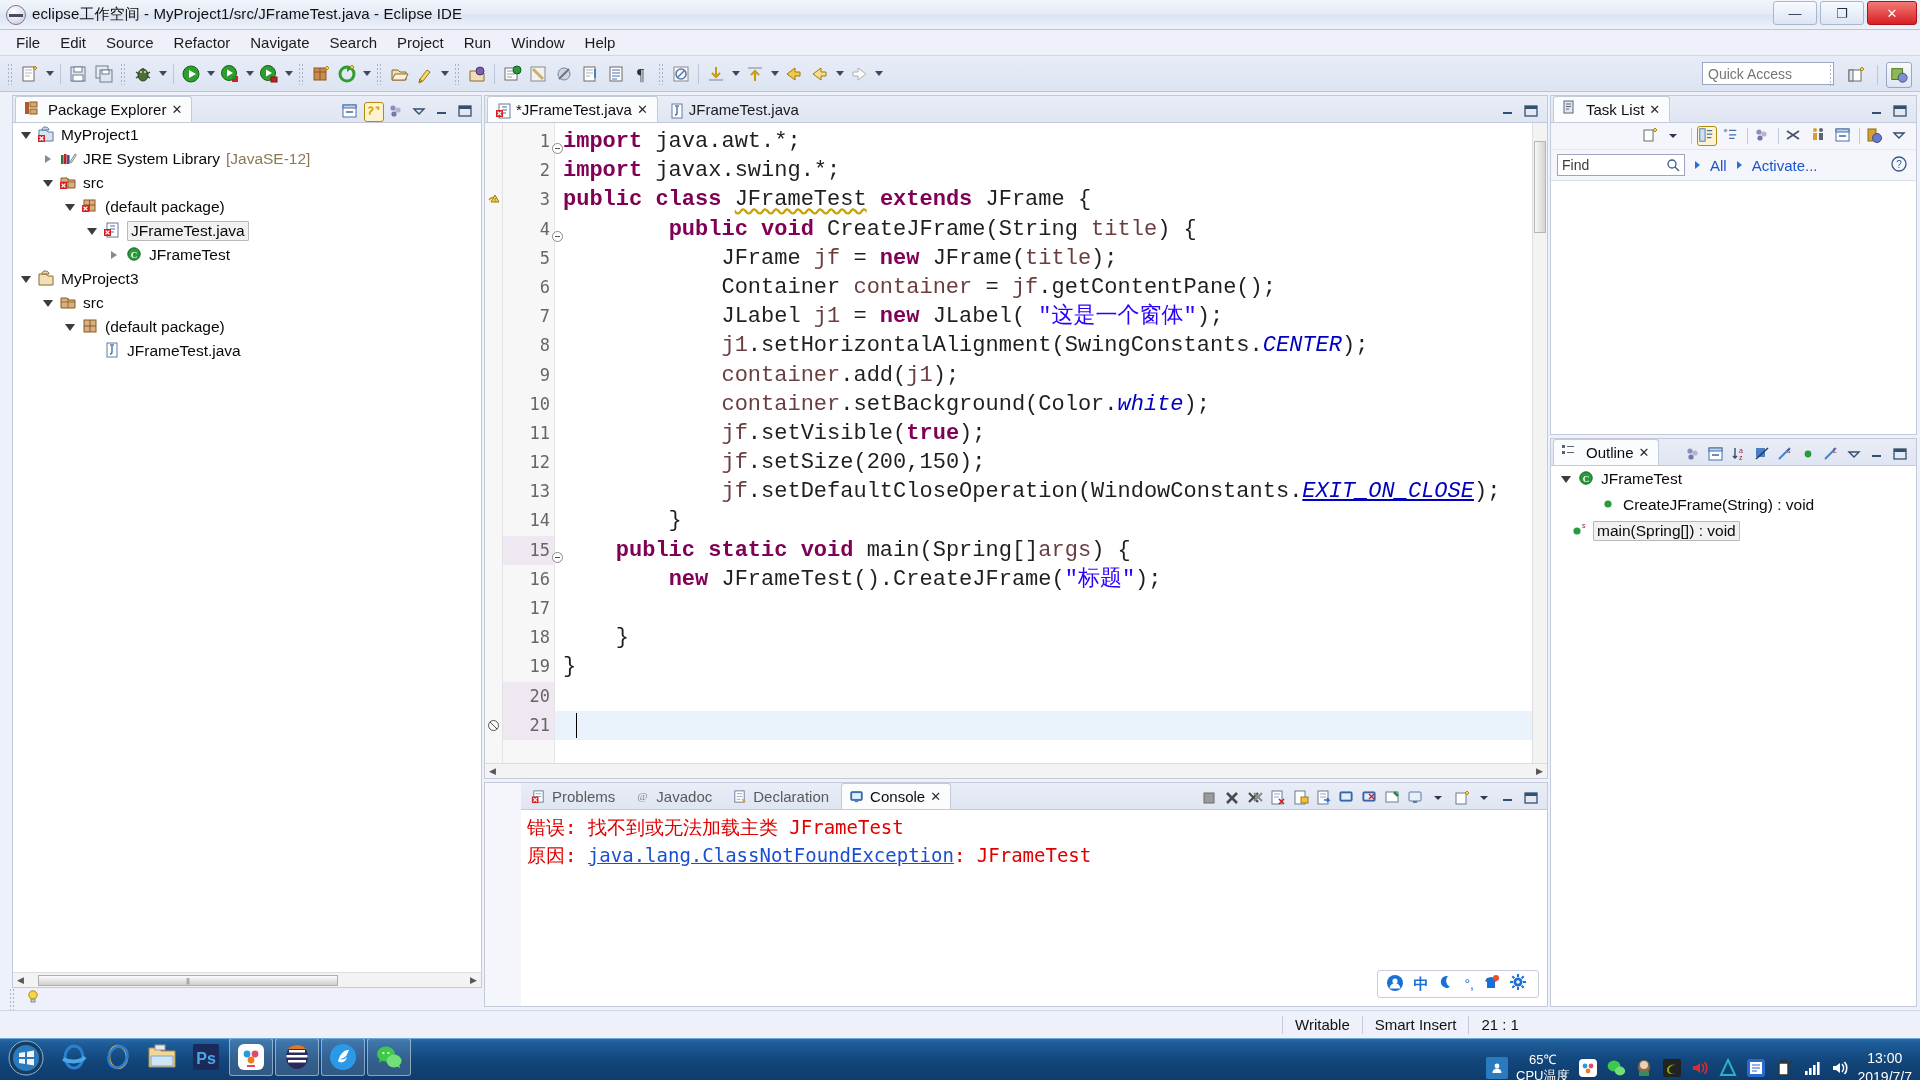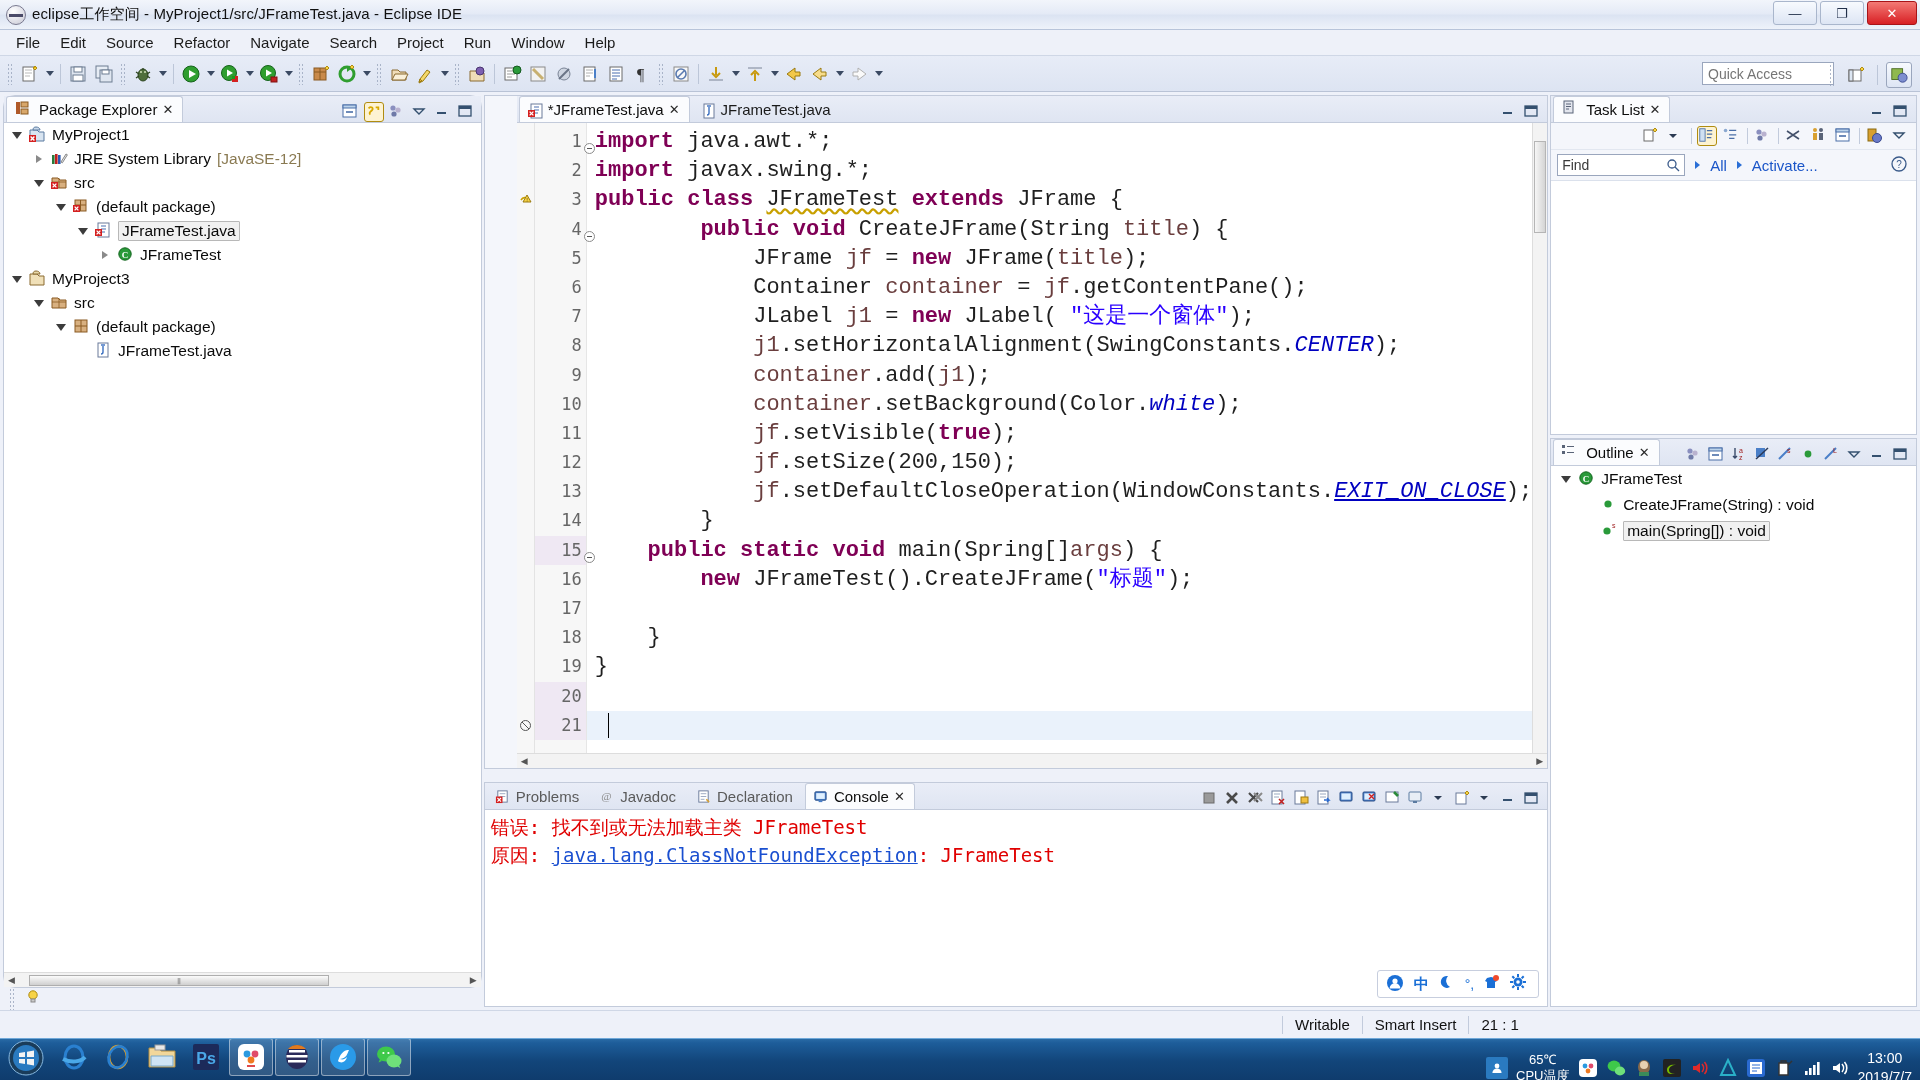--- a/index.html
+++ b/index.html
@@ -399,21 +399,21 @@
           <rect x="2" y="3" width="12" height="12" fill="#8fb84e" stroke="#4a6a20"></rect>
           <circle cx="14" cy="13" r="5" fill="#7d8fd0" stroke="#3a4a90"></circle>
         </svg>
     </div>
   </div>
 </div>
 
 <div class="workbench">
 
   <div class="leftcol">
-    <div class="viewpart" style="flex:1;margin:3px 2px 0 3px;border-radius:12px;">
+    <div class="viewpart" style="flex:1;margin:3px 2px 0 12px;">
       <div class="vtabrow">
         <div class="vtab">
           <span class="ic">
             <svg width="16" height="16" viewBox="0 0 16 16">
                 <rect x="2" y="2" width="4" height="12" fill="#b05a2a"></rect>
                 <rect x="7" y="2" width="7" height="5" fill="#d8a76a" stroke="#8a5a22"></rect>
                 <rect x="7" y="9" width="7" height="5" fill="#d8a76a" stroke="#8a5a22"></rect>
               </svg>
           </span>
           <span>Package Explorer</span>
@@ -585,21 +585,21 @@
         <svg width="16" height="16" viewBox="0 0 16 16">
             <circle cx="8" cy="6" r="4.2" fill="#f7d346" stroke="#b08c10"></circle>
             <rect x="6" y="10" width="4" height="3" fill="#c9c9c9" stroke="#8a8a8a"></rect>
           </svg>
       </span>
     </div>
   </div>
 
   <div class="centercol">
 
-    <div class="viewpart editor" style="margin:3px 2px 0 0;padding-left:32px;">
+    <div class="viewpart editor" style="margin:3px 2px 0 0;">
       <div class="vtabrow" id="editor-tabs">
           <div class="vtab">
             <span class="ic" style="width:16px;height:16px">
               <svg width="18" height="18" viewBox="0 0 18 18">
                 <rect x="4" y="2" width="11" height="14" fill="#fff" stroke="#6a7a9a"></rect>
                 <path d="M7 5h5M7 8h5M7 11h4" stroke="#4a6fb0" stroke-width="1.2"></path>
                 <rect x="1" y="8" width="7" height="7" fill="#d42020"></rect>
                 <path d="M2.6 9.6l3.8 3.8M6.4 9.6l-3.8 3.8" stroke="#fff" stroke-width="1.3"></path>
               </svg>
             </span>
@@ -679,21 +679,21 @@
             <div class="thumb"></div>
           </div>
       </div>
       <div class="hsb">
         <div class="sbarrow">◀</div>
         <div style="flex:1"></div>
         <div class="sbarrow">▶</div>
       </div>
     </div>
 
-    <div class="viewpart console" style="margin:13px 2px 3px 0;">
+    <div class="viewpart console" style="margin:3px 2px 3px 0;padding-left:36px;">
       <div class="vtabrow" id="console-tabs">
           <div class="vtab inactive">
             <span class="ic" style="width:16px;height:16px">
               <svg width="15" height="15" viewBox="0 0 16 16">
                 <rect x="3" y="2" width="10" height="12" fill="#fff" stroke="#6a7a9a"></rect>
                 <path d="M5 5h6M5 8h6" stroke="#9aa8c0"></path>
                 <rect x="1" y="8" width="7" height="7" fill="#d42020"></rect>
                 <path d="M2.6 9.6l3.8 3.8M6.4 9.6l-3.8 3.8" stroke="#fff" stroke-width="1.2"></path>
               </svg>
             </span>
@@ -1066,21 +1066,21 @@
           </div>
           <div class="trow" style="height: 26px; padding-left: 30px;">
             <span class="twist"></span>
             <span class="ic" style="margin-left: 4px;">
               <svg width="18" height="18" viewBox="0 0 18 18">
                 <circle cx="9" cy="9" r="3.6" fill="#2a9a3a"></circle>
               </svg>
             </span>
             <span class="tlabel"><span>CreateJFrame(String) : void</span></span>
           </div>
-          <div class="trow" style="height: 26px; padding-left: 30px; text-align: center;">
+          <div class="trow" style="height: 26px;  text-align: center;">
             <span class="twist"></span>
             <span class="ic" style="margin-left: 4px;">
               <svg width="18" height="18" viewBox="0 0 18 18">
                 <circle cx="8" cy="10" r="3.6" fill="#2a9a3a"></circle>
                 <text x="13" y="7" font-size="7" fill="#a02020" font-family="sans-serif">s</text>
               </svg>
             </span>
             <span class="tlabel selbox"><span>main(Spring[]) : void</span></span>
           </div>
         </div>

